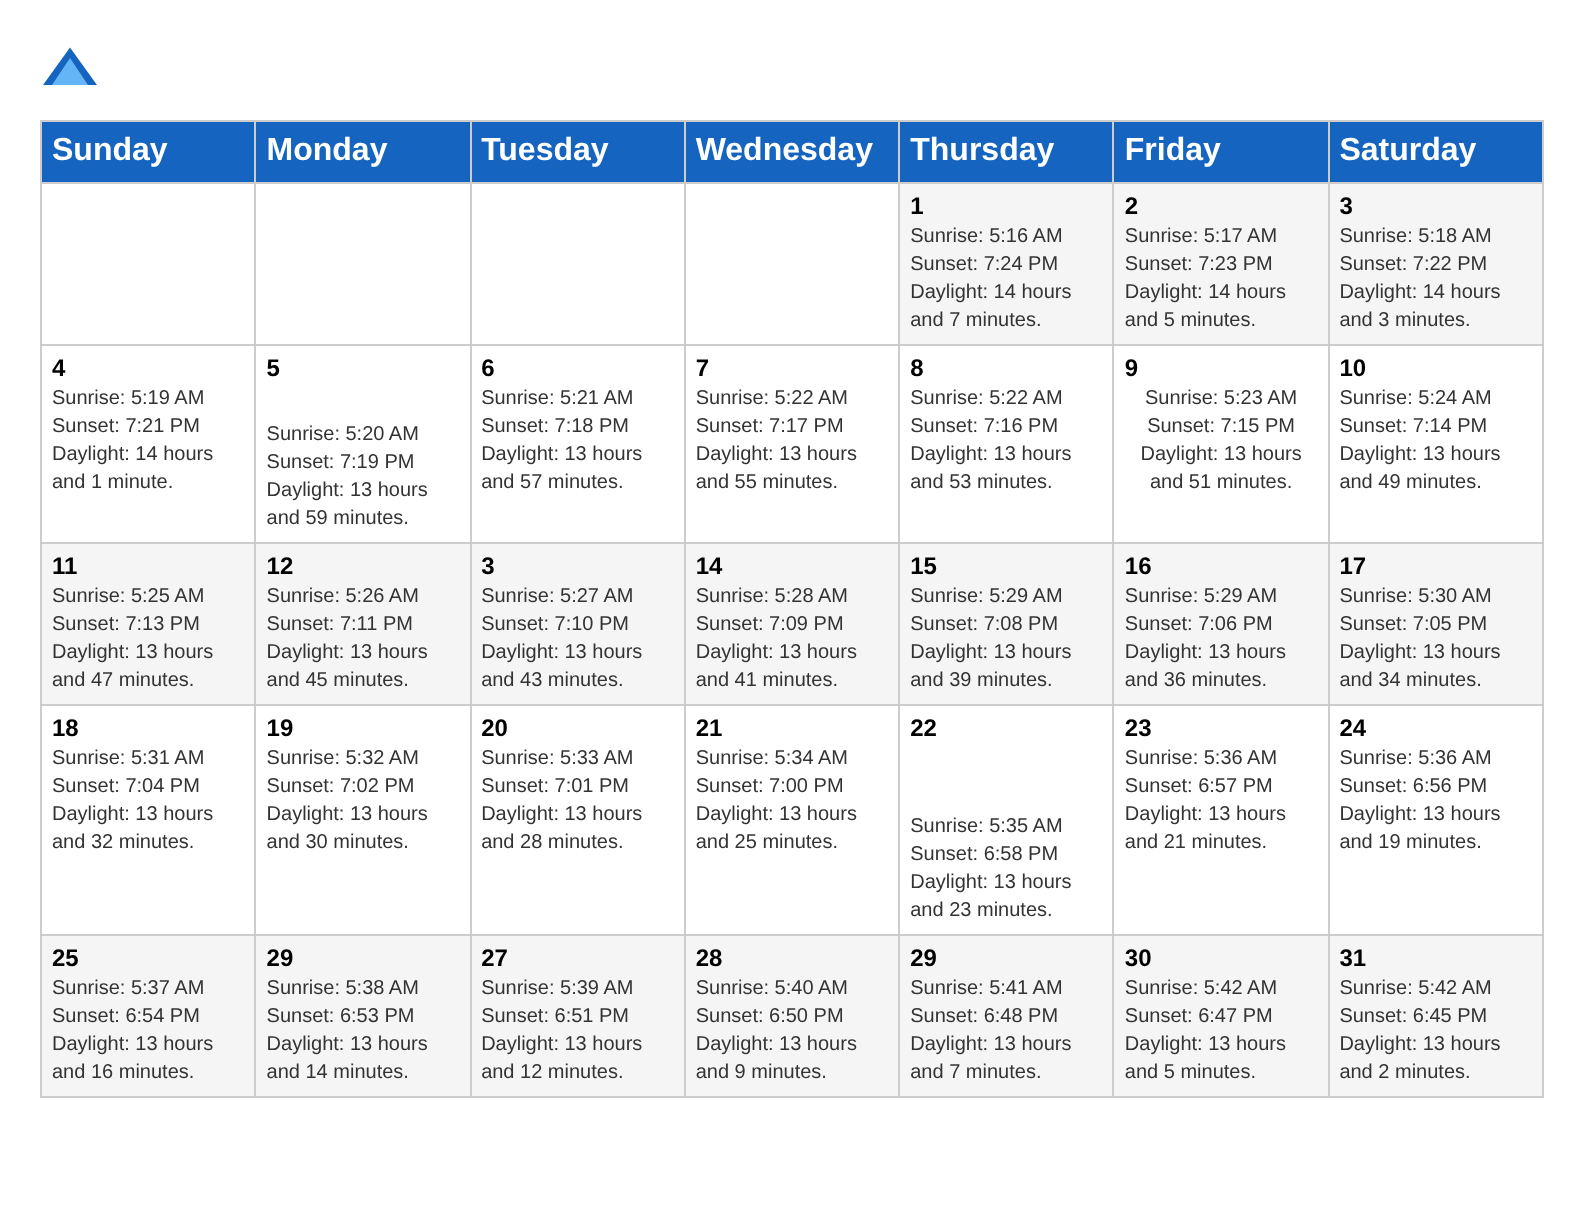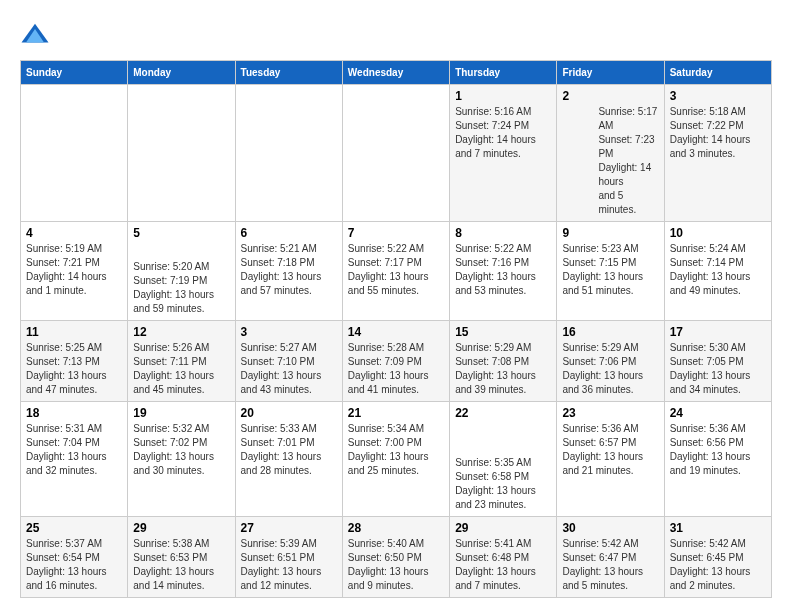--- a/index.html
+++ b/index.html
@@ -51,21 +51,21 @@
     table {
       width: 100%;
       border-collapse: collapse;
       font-size: 11px;
     }
     thead tr th {
       background-color: #1565c0;
       color: #fff;
       padding: 6px 5px;
       text-align: left;
-      font-size: 10px;
+      font-size: 16px;
       font-weight: bold;
       border: 1px solid #ccc;
     }
     tbody tr td {
       border: 1px solid #ccc;
       padding: 4px 5px;
       vertical-align: top;
       height: 80px;
       width: 107px;
     }
@@ -130,21 +130,21 @@
         <td class="empty-cell"></td>
         <td>
           <span class="day-num">1</span>
           <div class="day-info" style="white-space: pre-line;">Sunrise: 5:16 AM
 Sunset: 7:24 PM
 Daylight: 14 hours
 and 7 minutes.</div>
         </td>
         <td>
           <span class="day-num">2</span>
-          <div class="day-info" style="white-space: pre-line; margin-left: 36px;">Sunrise: 5:17 AM
+          <div class="day-info" style="white-space: pre-line;">Sunrise: 5:17 AM
 Sunset: 7:23 PM
 Daylight: 14 hours
 and 5 minutes.</div>
         </td>
         <td>
           <span class="day-num">3</span>
           <div class="day-info" style="white-space: pre-line;">Sunrise: 5:18 AM
 Sunset: 7:22 PM
 Daylight: 14 hours
 and 3 minutes.</div>
@@ -181,21 +181,21 @@
         </td>
         <td>
           <span class="day-num">8</span>
           <div class="day-info" style="white-space: pre-line;">Sunrise: 5:22 AM
 Sunset: 7:16 PM
 Daylight: 13 hours
 and 53 minutes.</div>
         </td>
         <td>
           <span class="day-num">9</span>
-          <div class="day-info" style="white-space: pre-line;">Sunrise: 5:23 AM
+          <div class="day-info" style="white-space: pre-line; text-align: center;">Sunrise: 5:23 AM
 Sunset: 7:15 PM
 Daylight: 13 hours
 and 51 minutes.</div>
         </td>
         <td>
           <span class="day-num">10</span>
           <div class="day-info" style="white-space: pre-line;">Sunrise: 5:24 AM
 Sunset: 7:14 PM
 Daylight: 13 hours
 and 49 minutes.</div>

